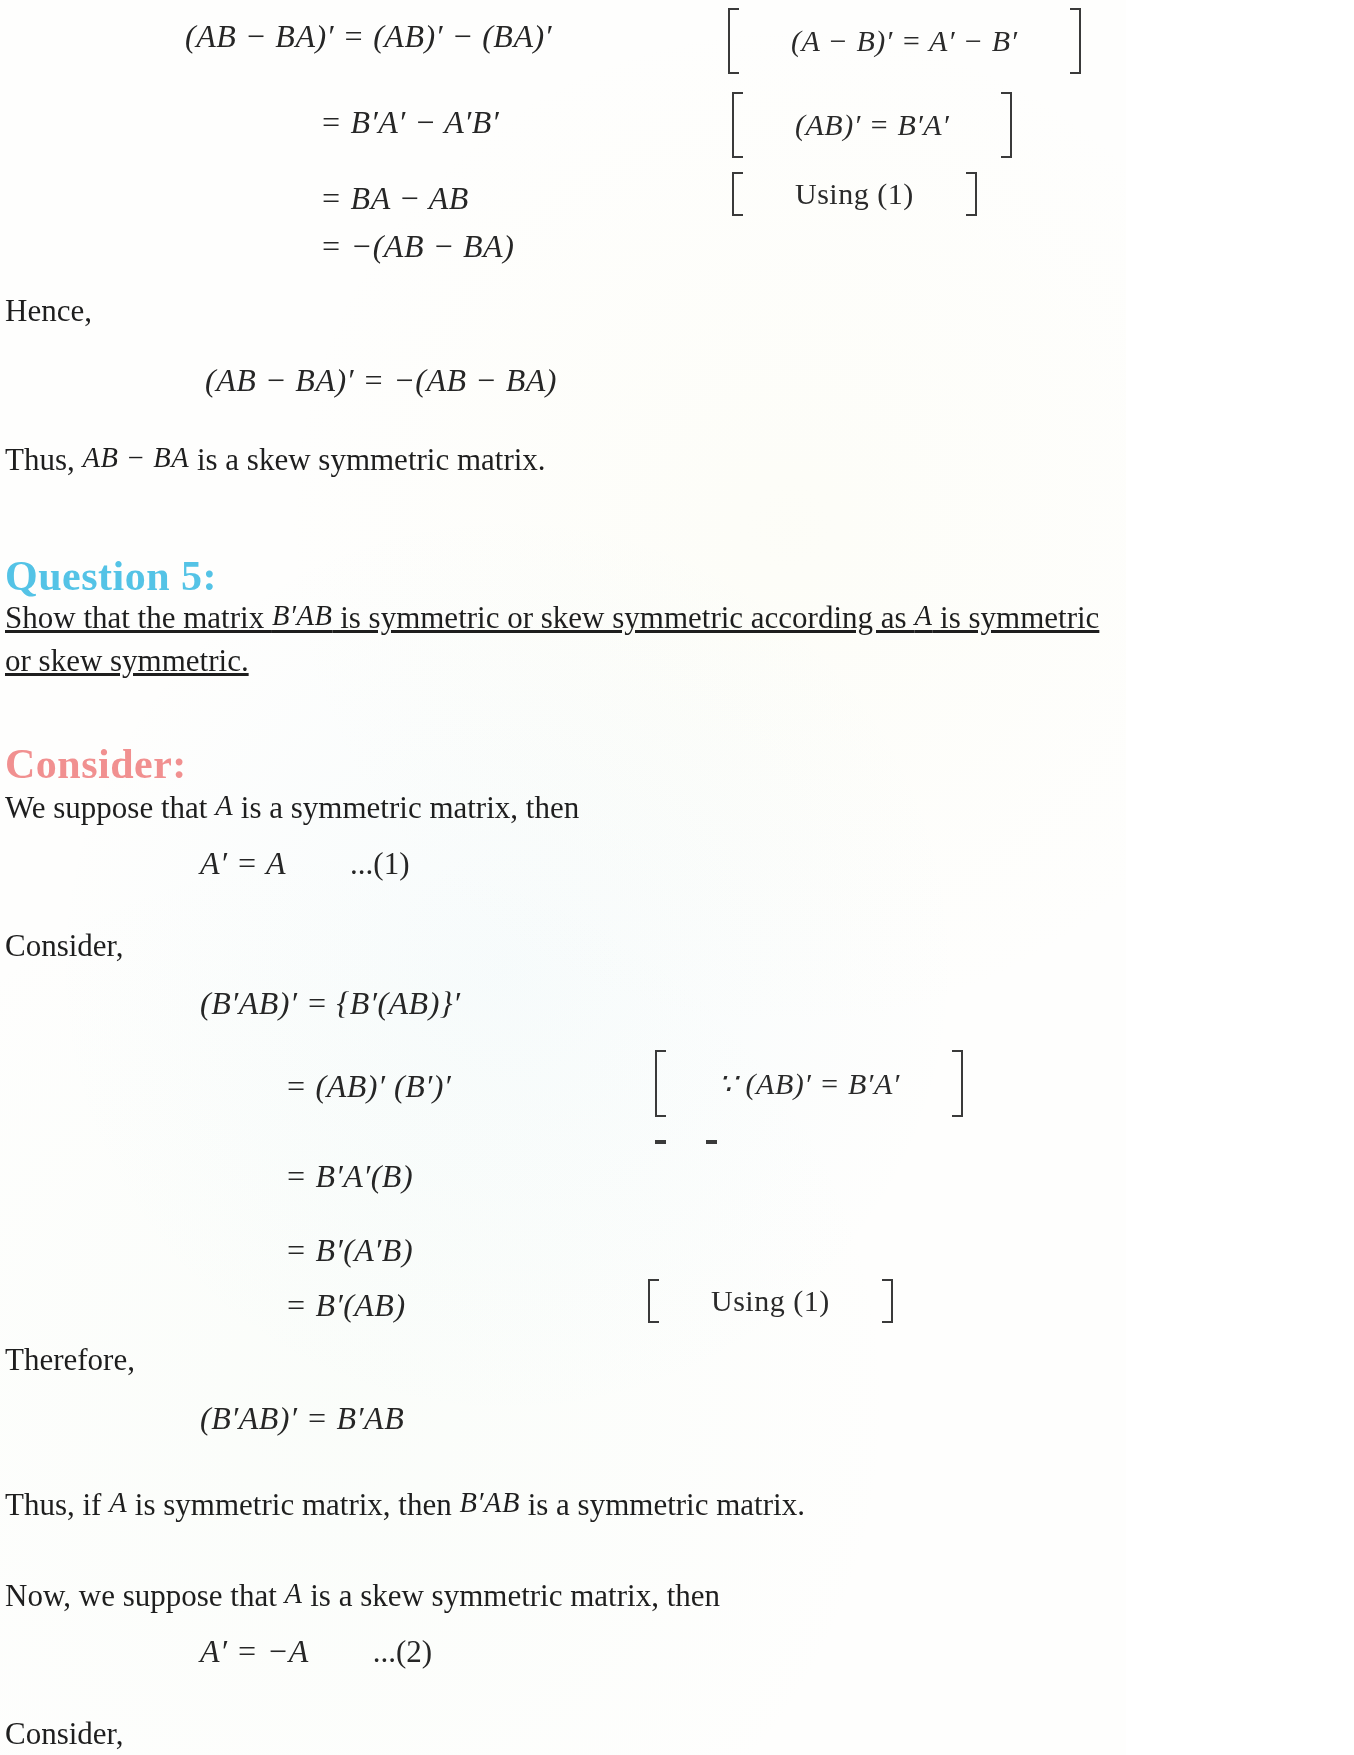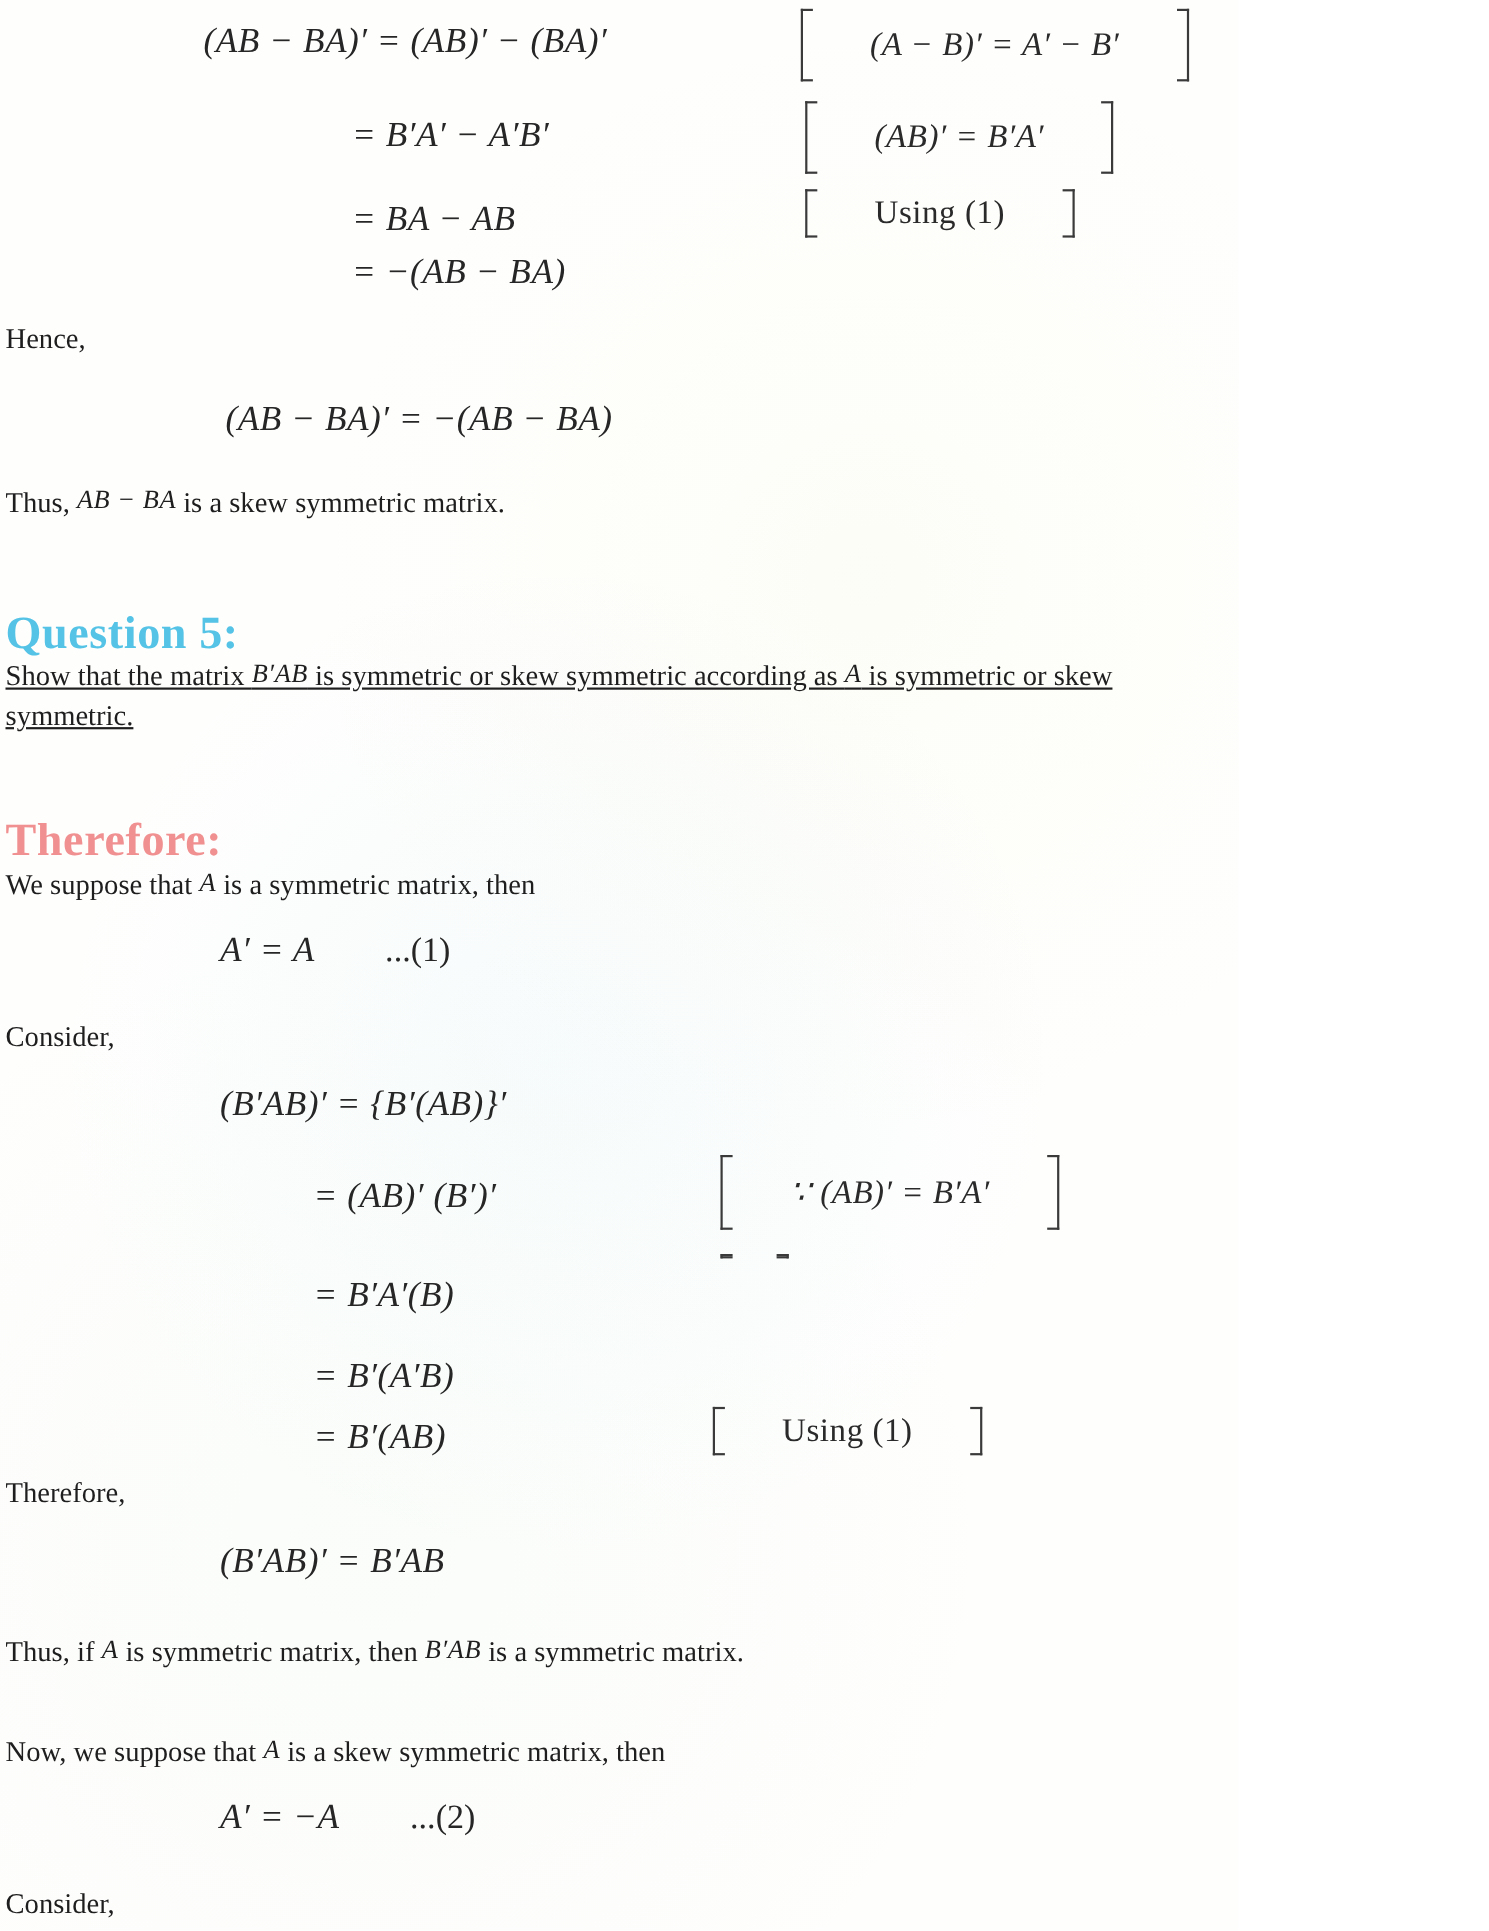--- a/index.html
+++ b/index.html
@@ -11,21 +11,21 @@
   }
   .page{
     position:relative;width:1126px;height:1755px;
     background:
       radial-gradient(circle at 45% 55%, rgba(120,200,230,0.05), transparent 40%),
       radial-gradient(circle at 70% 30%, rgba(235,235,160,0.06), transparent 35%),
       radial-gradient(circle at 30% 80%, rgba(180,230,190,0.05), transparent 35%),
       #fefefd;
   }
   .abs{position:absolute;}
-  .body-text{font-size:26px;color:#1e1e1e;}
+  .body-text{font-size:31px;color:#1e1e1e;}
   .eq{
     font-style:italic;
     font-size:32px;
     color:#262626;
     letter-spacing:0.5px;
     white-space:nowrap;
   }
   .eq-ref{font-style:normal;margin-left:64px;font-size:31px;color:#262626;}
   .imath{
     font-style:italic;
@@ -93,21 +93,21 @@
 
   <div class="abs body-text" style="top:442px;left:5px">
     <span>Thus, </span><span class="imath">AB − BA</span><span> is a skew symmetric matrix.</span>
   </div>
 
   <div class="abs heading" style="top: 552px; left: 5px; color: rgb(84, 195, 230);">Question 5:</div>
   <div class="abs body-text para" style="top:597px;left:5px;right:4px">
     <span>Show that the matrix </span><span class="imath">B′AB</span><span> is symmetric or skew symmetric according as </span><span class="imath">A</span><span> is symmetric or skew symmetric.</span>
   </div>
 
-  <div class="abs heading" style="top: 740px; left: 5px; color: rgb(241, 144, 144);">Therefore:</div>
+  <div class="abs heading" style="top: 740px; left: 5px; color: rgb(241, 144, 144);">Consider:</div>
   <div class="abs body-text" style="top:790px;left:5px">
     <span>We suppose that </span><span class="imath">A</span><span> is a symmetric matrix, then</span>
   </div>
   <div class="abs" style="top:845px;left:200px">
     <span class="eq">A′ = A</span><span class="eq-ref">...(1)</span>
   </div>
 
   <div class="abs body-text" style="top:928px;left:5px">Consider,</div>
 
   <div class="abs" style="top:985px;left:200px">

